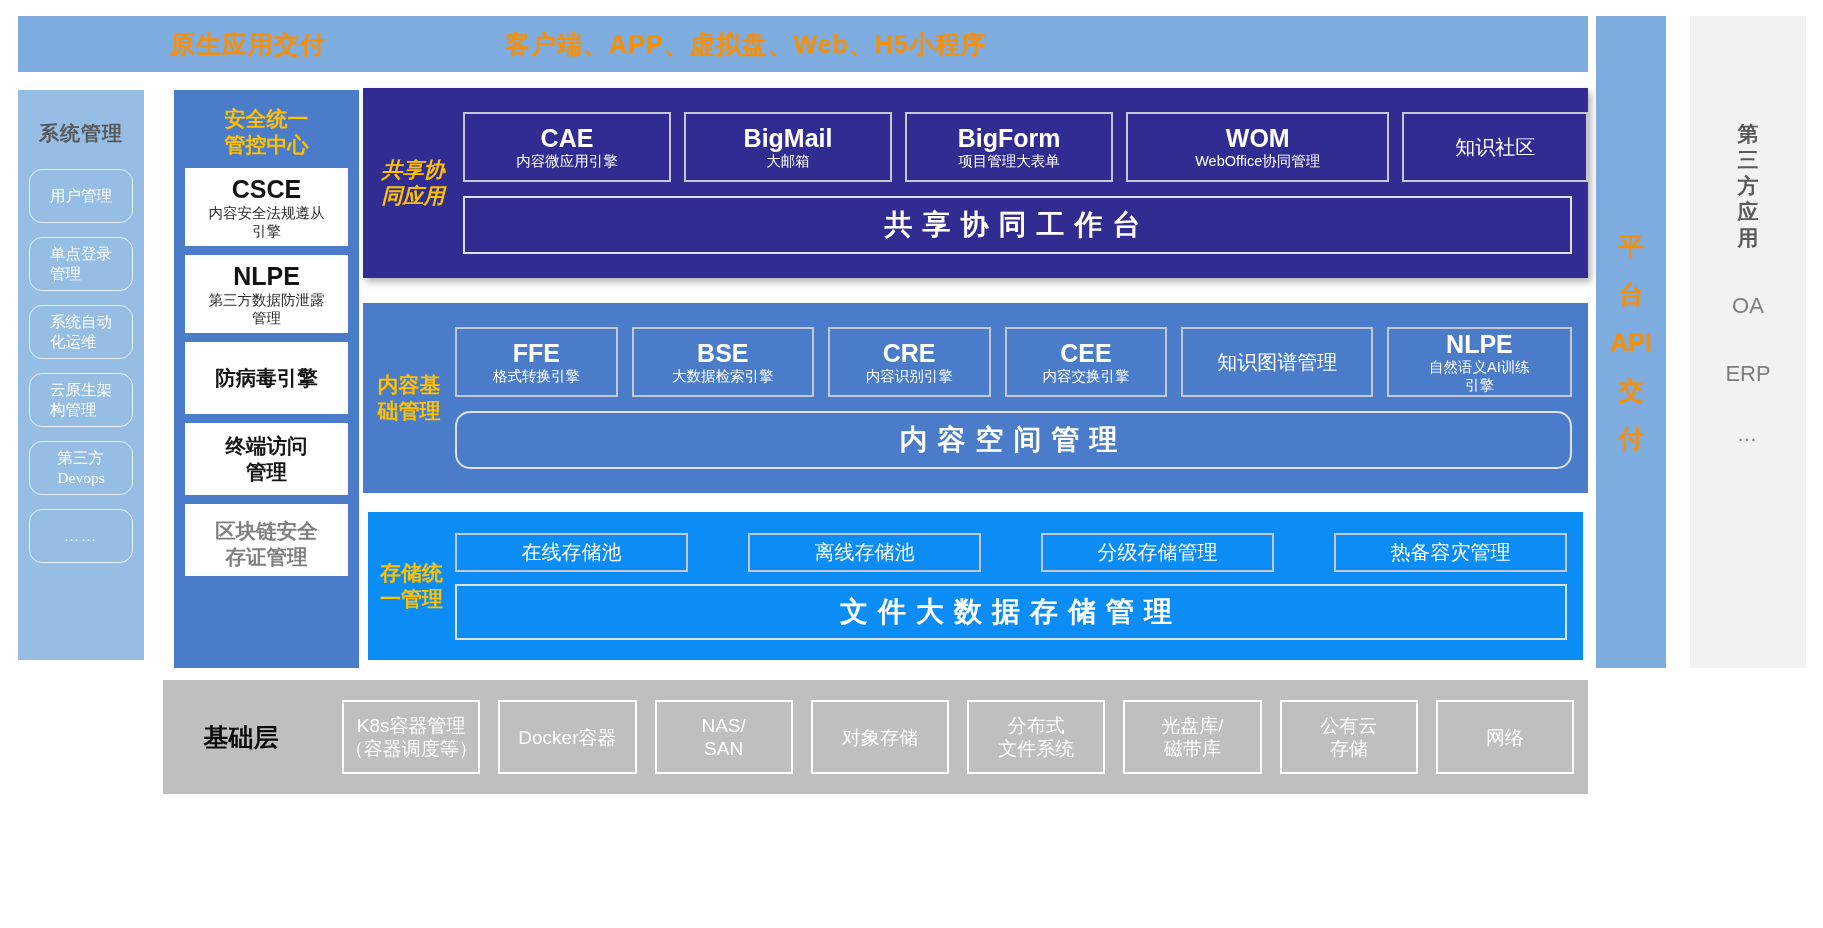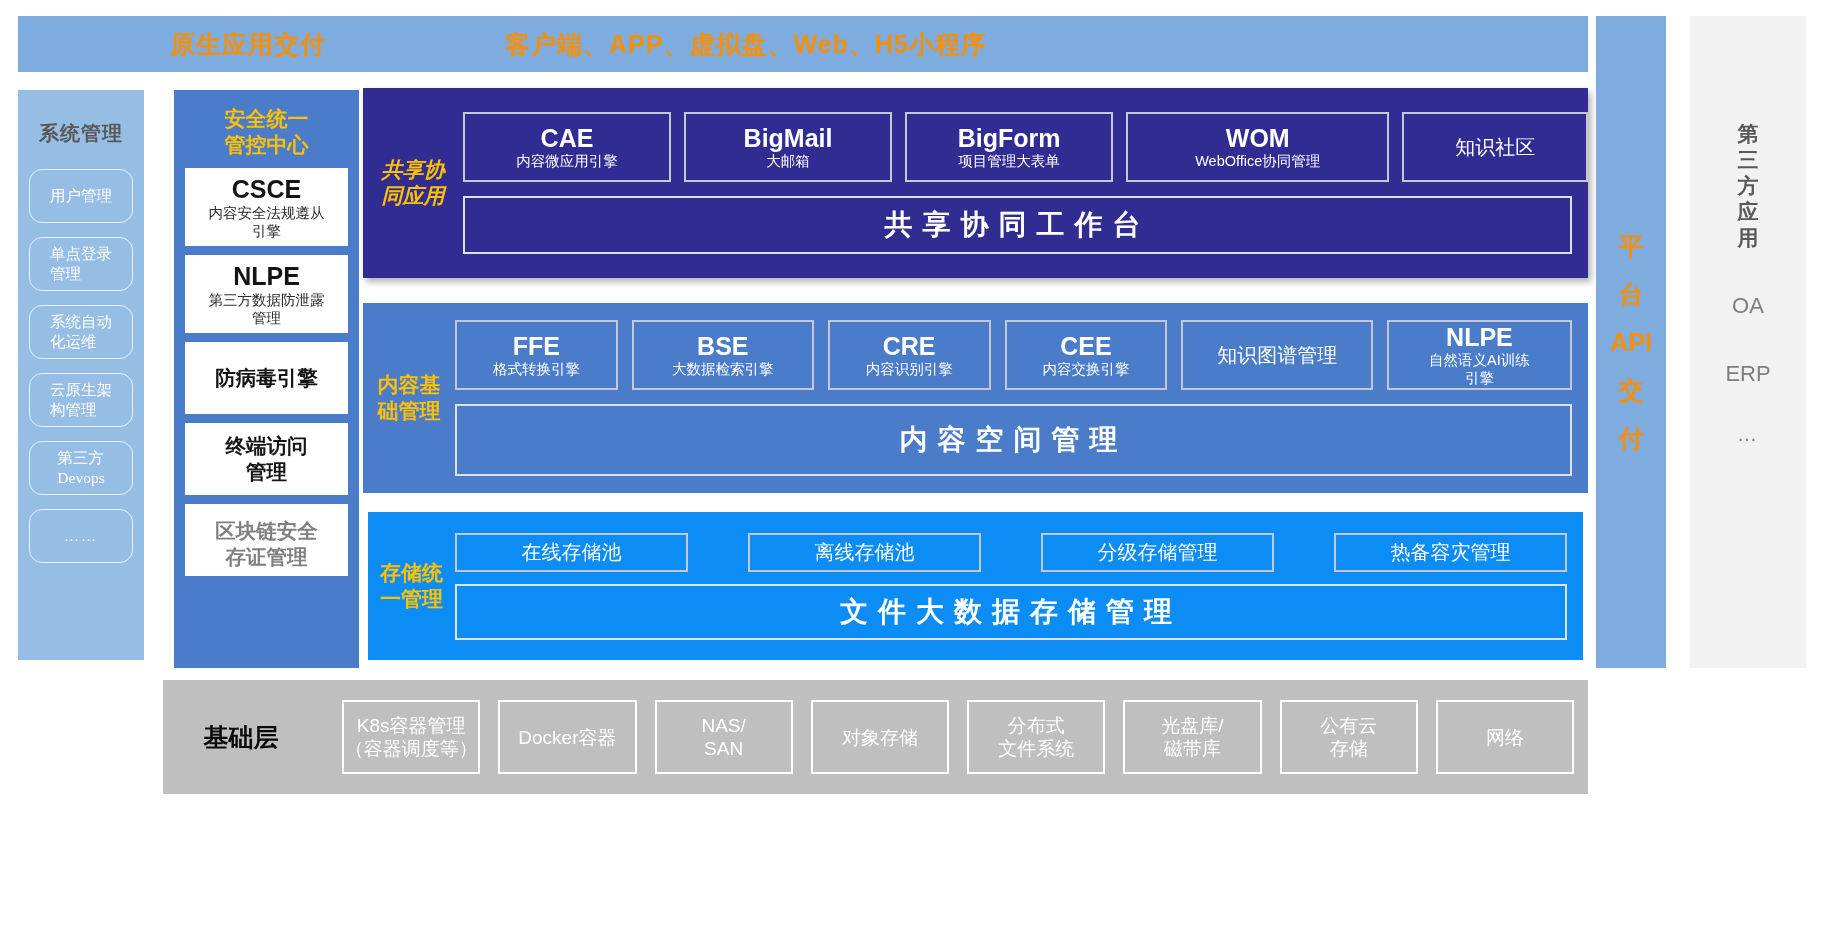--- a/index.html
+++ b/index.html
@@ -104,21 +104,21 @@
   #share-panel .tile-row { height: 70px; gap: 13px; }
   #share-panel .wide-bar { height: 58px; margin: 14px 16px 0 0; }
 
   
   #content-panel {
     left: 363px; top: 303px; width: 1225px; height: 190px;
     background: #4A7CC9;
   }
   #content-panel .panel-label { width: 92px; }
   #content-panel .tile-row { height: 70px; gap: 14px; padding-right: 16px; }
-  #content-panel .wide-bar { height: 72px; margin: 14px 16px 0 0; }
+  #content-panel .wide-bar { height: 58px; margin: 14px 16px 0 0; border-radius: 15px; }
 
   
   #storage-panel {
     left: 363px; top: 500px; width: 1225px; height: 168px;
     background: #ffffff;
     padding: 16px 0 0 0;
   }
   #storage-inner {
     position: absolute; left: 5px; top: 12px; width: 1215px; height: 148px;
     background: #0C8CF5; display: flex;

